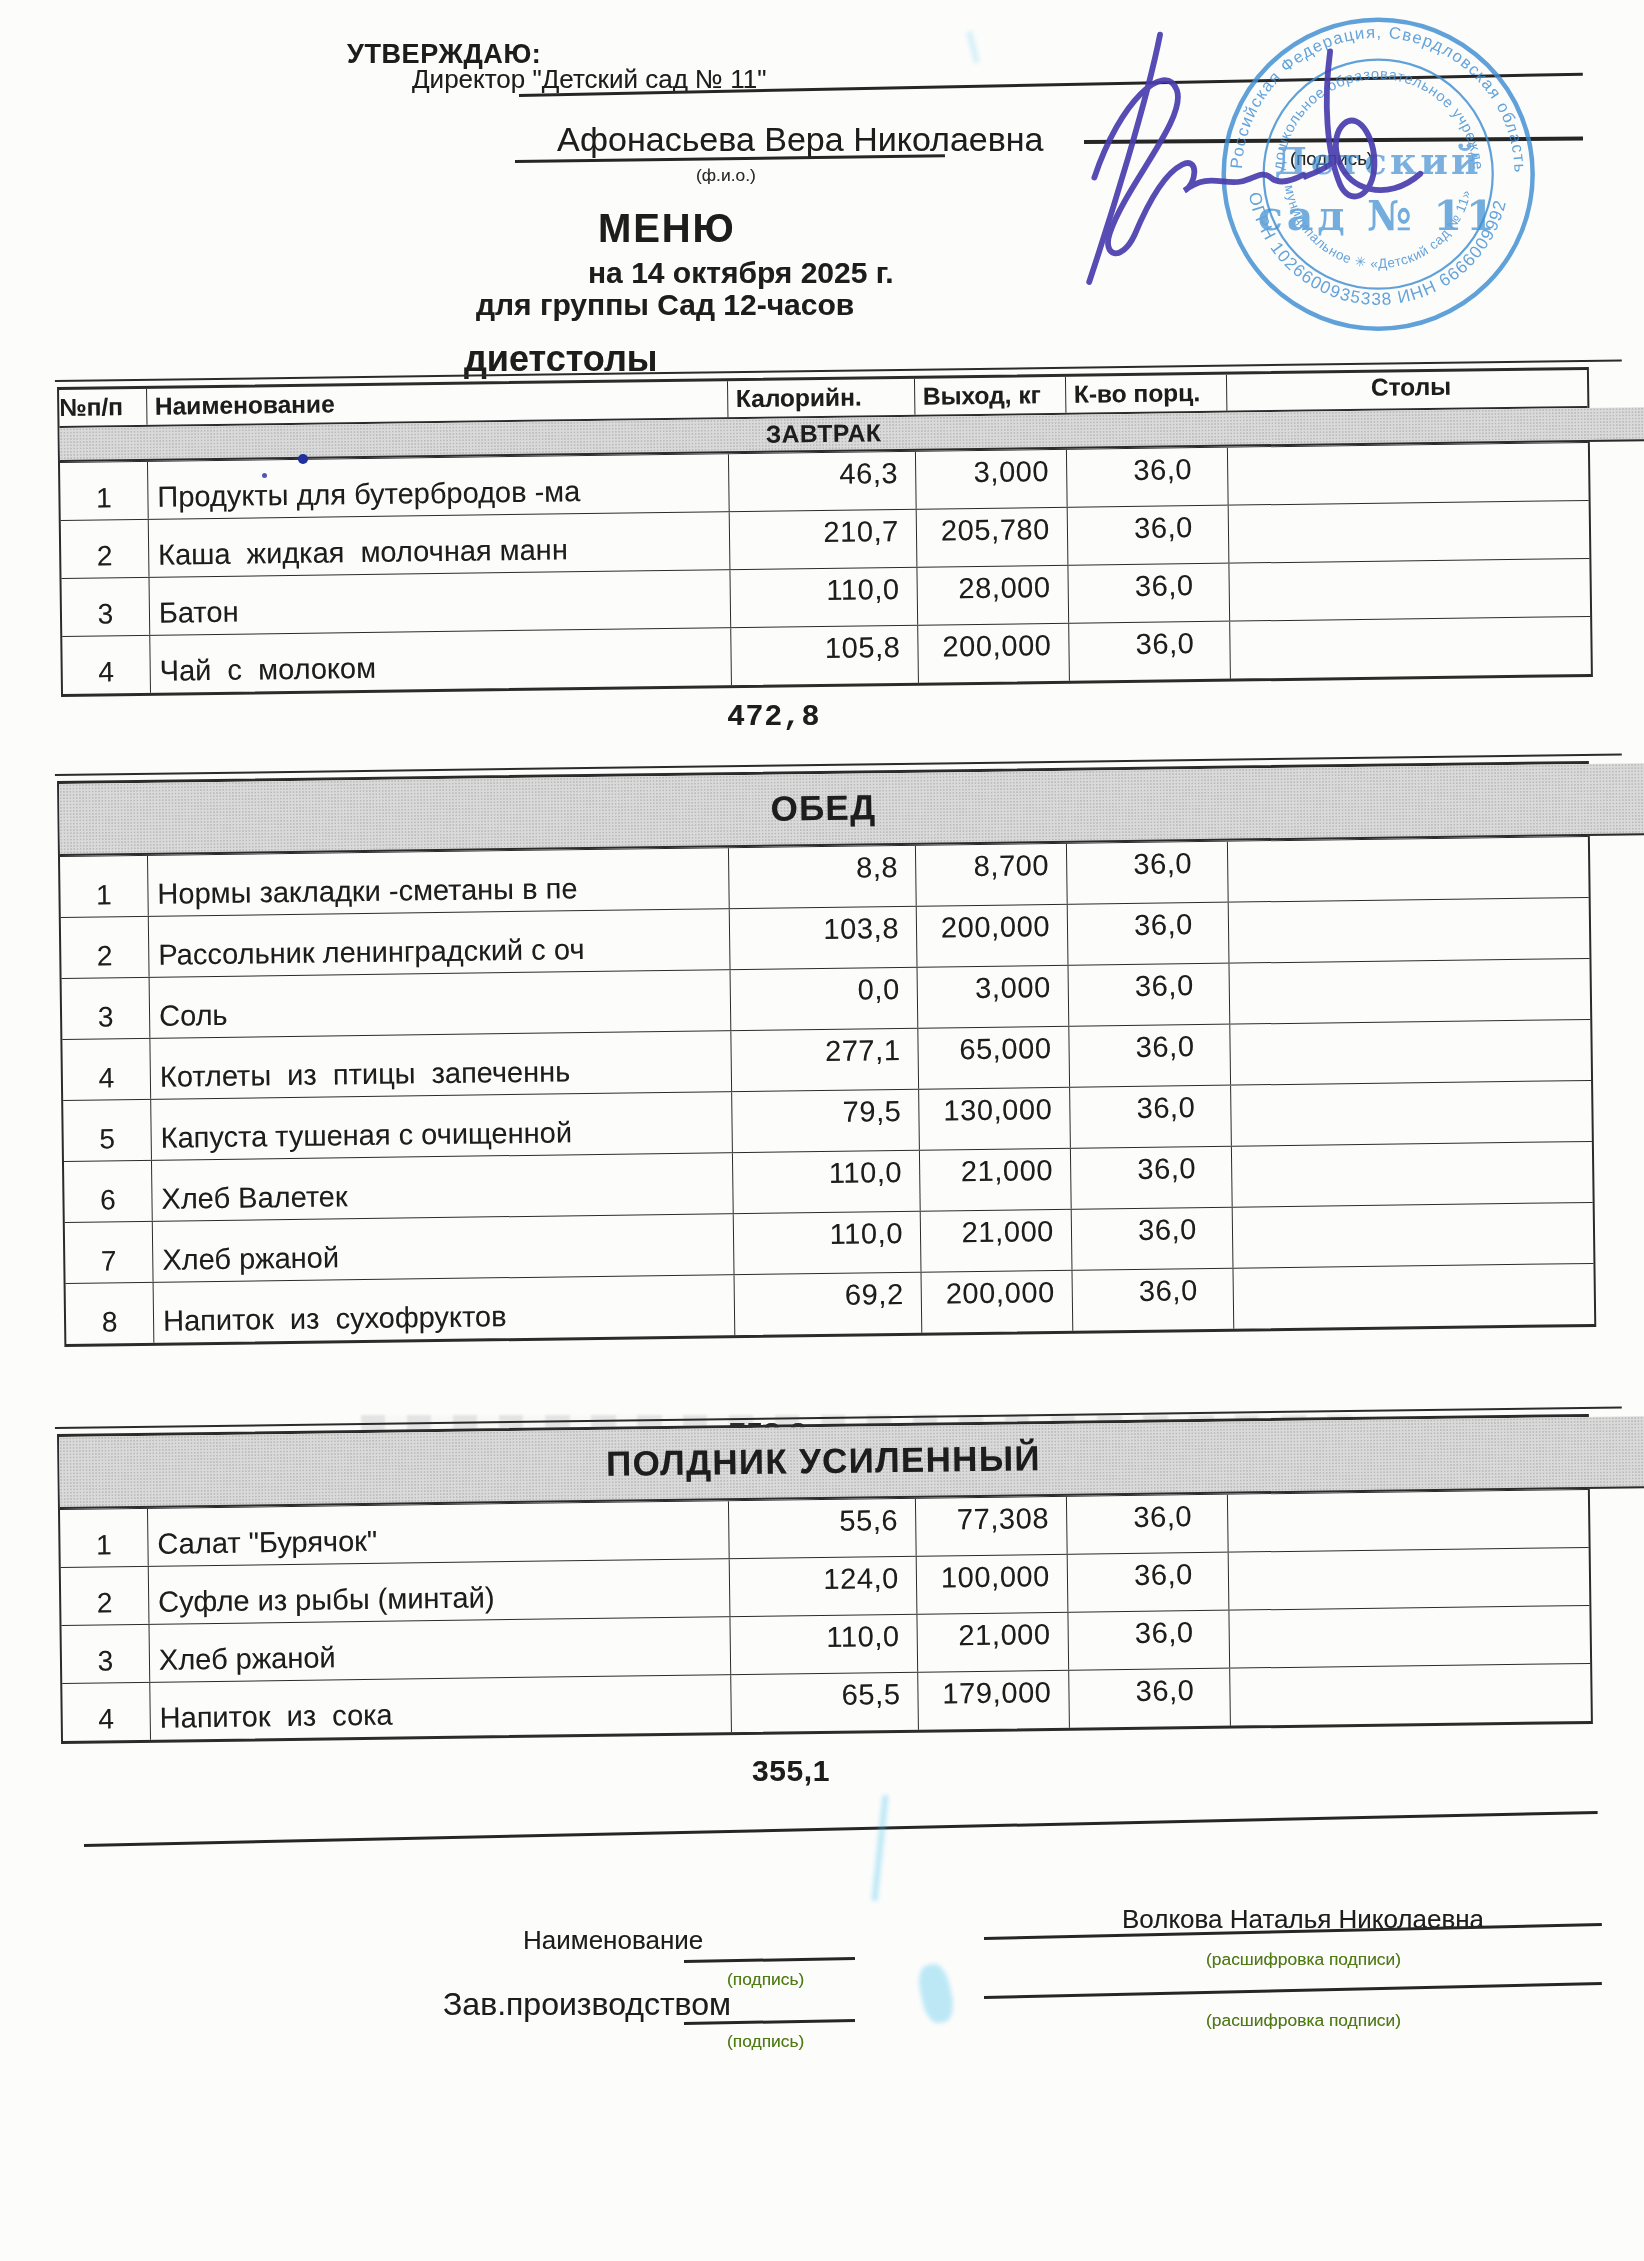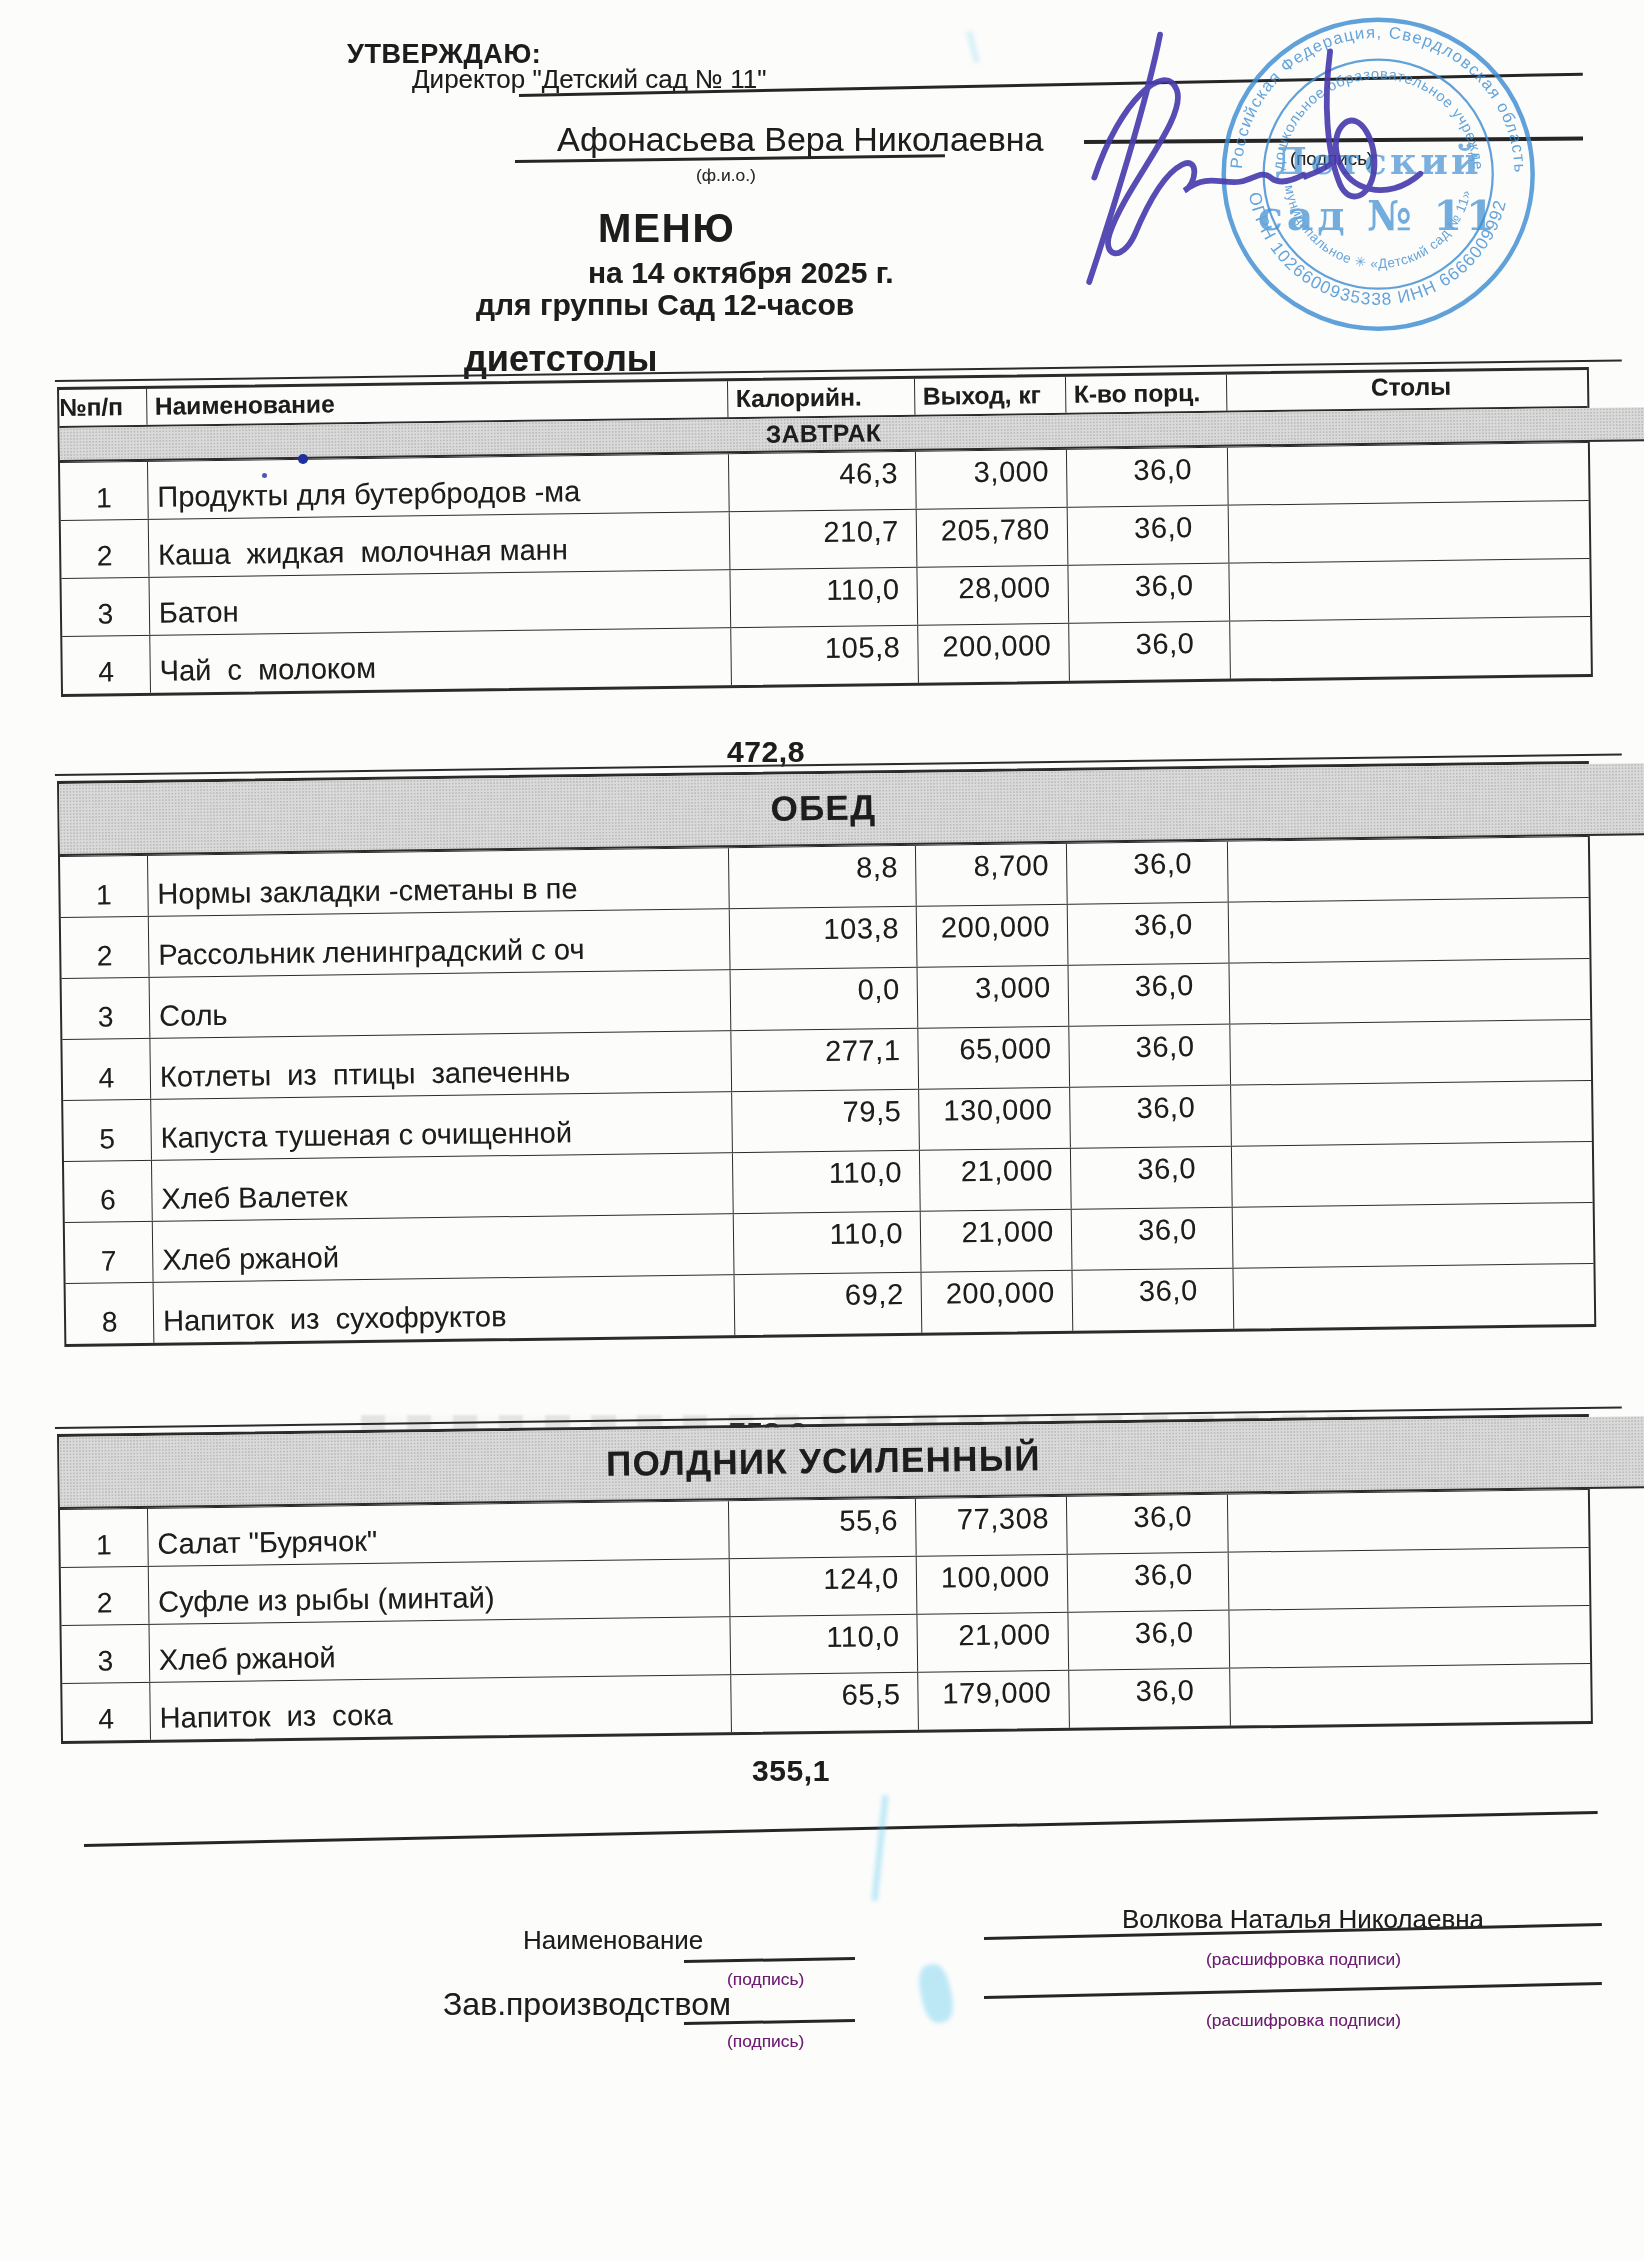--- a/index.html
+++ b/index.html
@@ -59,33 +59,33 @@
   .t1 .row{--rh:57px;}
   .t2 .row{--rh:60px;}
   .t3 .row{--rh:57px;}
   .c{display:flex;border-left:1.9px solid #2b2b2b;padding-left:7.7px;overflow:visible;}
   .c:first-child{border-left:none;padding-left:0;}
   .cn{justify-content:center;align-items:flex-end;padding-bottom:5.2px;font-size:28px;}
   .cname{align-items:flex-end;padding:0 0 5.2px 9px;font-size:29px;white-space:pre;}
   .cval{justify-content:flex-end;align-items:flex-start;padding:5.2px 17px 0 0;font-size:29px;letter-spacing:0.6px;}
   .cport{padding-right:35px;}
   .totals{font-size:30px;font-weight:700;letter-spacing:0.6px;}
-  .total1{left:727px;top:735px;}
+  .total1{left:727px;top:700px;font-family:Liberation Mono, monospace;}
   .total2{left:729px;top:1416px;}
   .total3{left:752px;top:1754px;}
   
   .sep-line{left:84px;top:1844px;width:1514px;transform:rotate(-1.25deg);}
   .calc-label{left:523px;top:1925px;font-size:26px;}
   .zav-label{left:443px;top:1986px;font-size:32px;}
   .volk{left:1122px;top:1904px;font-size:26px;}
   .sline1{left:684px;top:1960px;width:171px;height:2.6px;transform:rotate(-1deg);}
   .sline2{left:684px;top:2022px;width:171px;height:2.6px;transform:rotate(-1deg);}
   .lline1{left:984px;top:1937px;width:618px;transform:rotate(-1.3deg);}
   .lline2{left:984px;top:1996px;width:618px;transform:rotate(-1.3deg);}
-  .smallcap{font-size:17.4px;color:#701a75;}
+  .smallcap{font-size:17.4px;color:#4d7c0f;}
   .pod1{left:727px;top:1969px;}
   .pod2{left:727px;top:2031px;}
   .rash1{left:1206px;top:1949px;}
   .rash2{left:1206px;top:2010px;}
   
   .ink-dot{position:absolute;border-radius:50%;background:#20309d;}
   .dotA{left:298px;top:454px;width:9.7px;height:9.7px;}
   .dotB{left:262px;top:473px;width:5.2px;height:5.2px;opacity:.8;}
   .smudge{position:absolute;background:rgba(70,195,238,.35);filter:blur(1.9px);}
   .sm1{left:877px;top:1795px;width:6.4px;height:106px;transform:rotate(6deg);}

